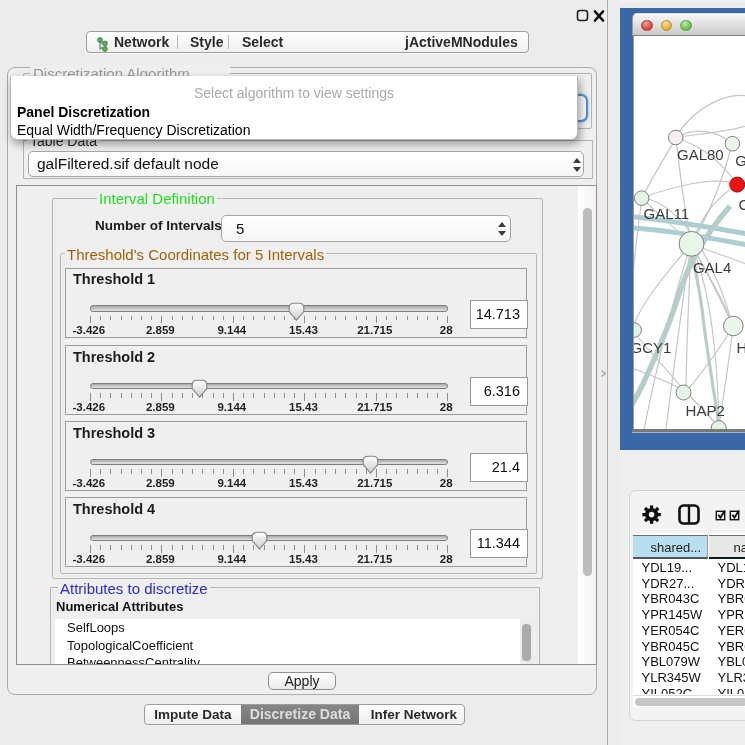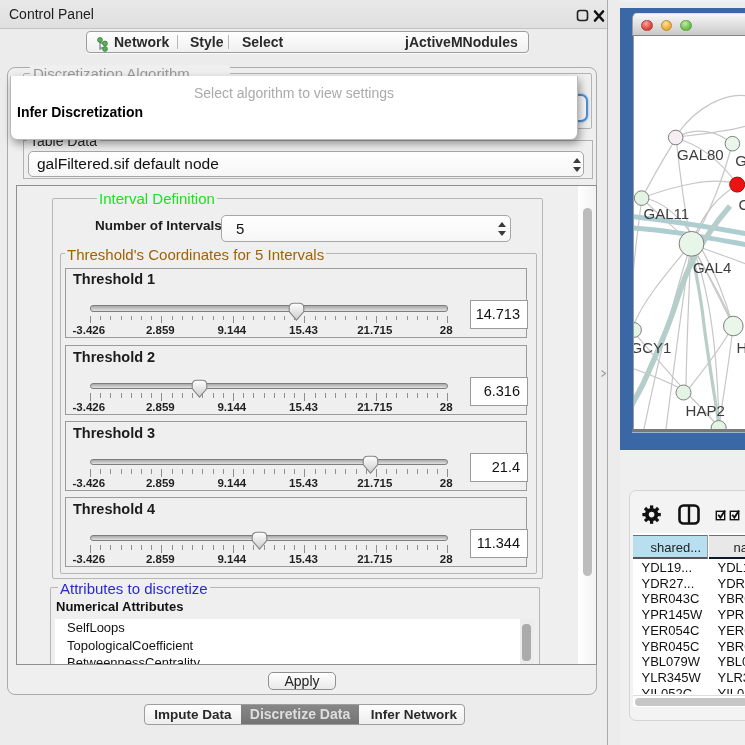--- a/index.html
+++ b/index.html
@@ -96,23 +96,20 @@
 #popup { left:10px; top:76px; width:568px; height:64px; background:#fff; border:1px solid #b9b9b9; border-top:none; border-radius:0 0 7px 7px; box-shadow:2px 4px 9px rgba(0,0,0,0.38); z-index:50; }
 #popup .hint { position:absolute; left:0; right:0; top:8.5px; text-align:center; font-size:14px; color:#aaaaaa; }
 #popup .it1 { position:absolute; left:6px; top:28px; font-size:14px; font-weight:bold; color:#000; }
 #popup .it2 { position:absolute; left:6px; top:46px; font-size:14px; color:#000; }
 </style>
 </head>
 <body>
 <div id="stage">
 
   <div class="abs" id="leftbg"></div>
-  <div class="abs" id="titlebar">
-      <span class="t">Control Panel</span>
-    </div>
 
   <svg class="abs" style="left:576px; top:9px;" width="32" height="14" viewBox="0 0 32 14">
     <rect x="1.5" y="1.5" width="10" height="10" rx="2.5" fill="none" stroke="#222" stroke-width="1.6"></rect>
     <path d="M19 2.5 L27 11.5 M27 2.5 L19 11.5" stroke="#111" stroke-width="2.6" stroke-linecap="round"></path>
   </svg>
 
   <div class="abs" id="tabbar">
     <svg style="position:absolute; left:10px; top:4.5px;" width="12" height="16" viewBox="0 0 12 16">
       <path d="M3 3 V13 M3 6 H7 M3 11 H7" stroke="#7a8a99" stroke-width="1.3" fill="none"></path>
       <circle cx="3" cy="3" r="2.4" fill="#58b058" stroke="#2e7d32" stroke-width="0.8"></circle>
@@ -249,21 +246,22 @@
     <div id="alscroll">
         <i></i>
       </div>
   </div>
 
   <div class="abs" style="left:578px; top:186px; width:18px; height:478px; background:linear-gradient(90deg,#ffffff,#f2f2f2);"></div>
   <div class="abs" style="left:582.5px; top:208px; width:9px; height:368px; background:#bcbcbc; border-radius:4.5px;"></div>
 
   <div class="abs" id="popup">
     <div class="hint">Select algorithm to view settings</div>
-    <div class="it1">Infer Discretization</div>
+    <div class="it1">Panel Discretization</div>
+    <div class="it2">Equal Width/Frequency Discretization</div>
   </div>
 
   <div class="abs" id="applybtn">Apply</div>
   <div class="abs" id="bottabs">
     <span class="bottxt" style="left:0px; width:96px;">Impute Data</span>
     <div id="botsel">Discretize Data</div>
     <span class="bottxt" style="left:216px; width:106px;">Infer Network</span>
   </div>
 
   <div class="abs" id="gutter"></div>

